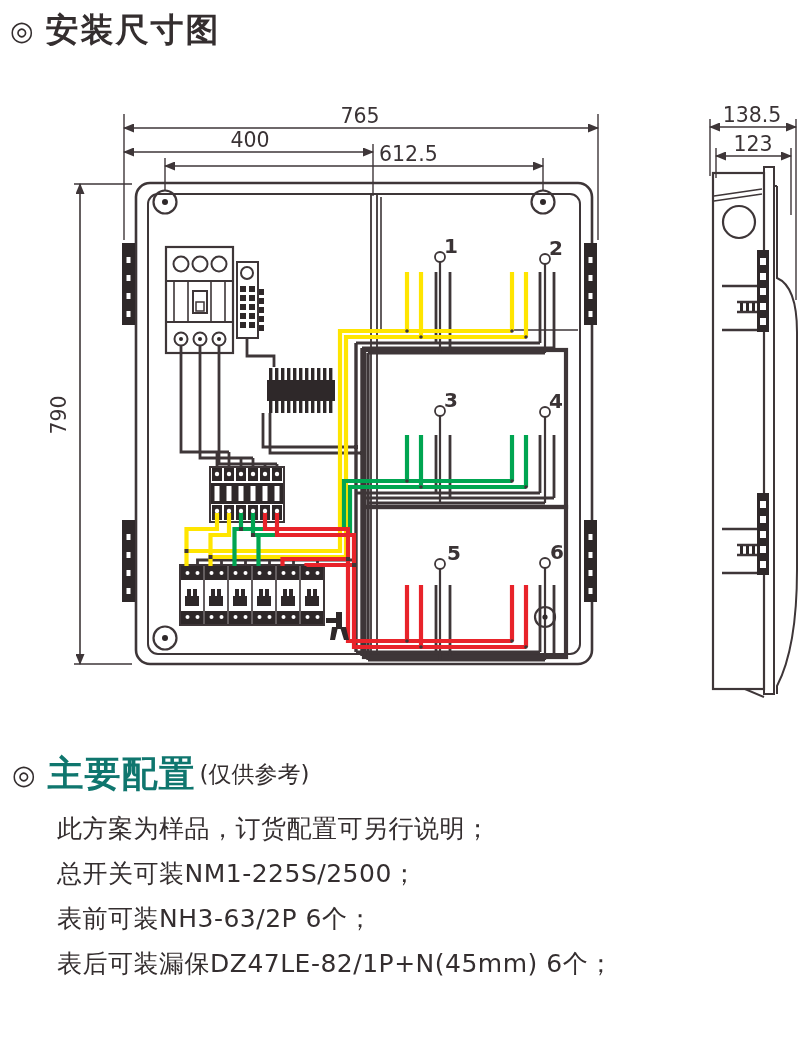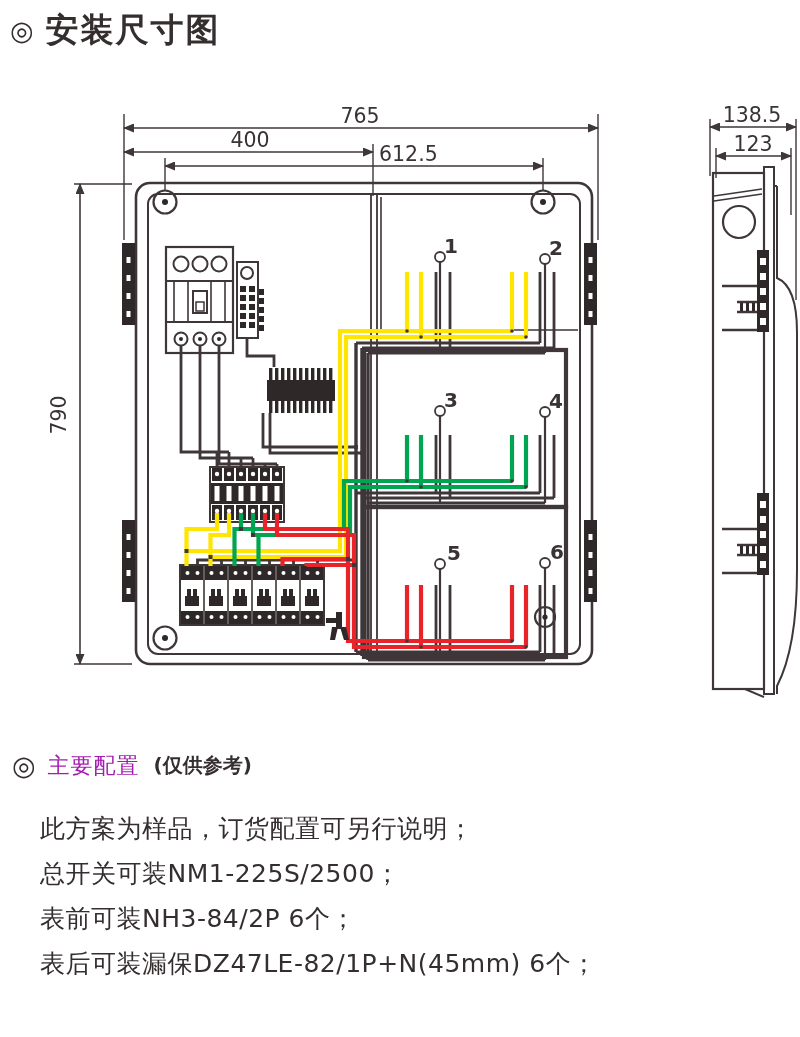--- a/index.html
+++ b/index.html
@@ -1,23 +1,23 @@
 <!DOCTYPE html>
 <html style="--phase-yellow: #ffe500; --phase-green: #00a551; --phase-red: #e8232a; --line: #3e3638;"><head>
 <meta charset="utf-8">
 <style>
   html,body{margin:0;padding:0;background:#fff;}
   .page{position:relative;width:800px;height:1037px;background:#fff;overflow:hidden;
         font-family:"DejaVu Sans","Liberation Sans",sans-serif;color:#342e2f;}
   .heading{position:absolute;display:flex;align-items:center;white-space:nowrap;}
   .bullet{font-size:27px;font-weight:bold;margin-right:12px;color:#342e2f;}
   .h1{font-size:33px;font-weight:bold;letter-spacing:2px;color:#342e2f;}
-  .h2{font-size:22px;font-weight:normal;letter-spacing:1px;color:#a21caf;}
-  .h2note{font-size:20px;font-weight:bold;margin-left:14px;color:#342e2f;}
-  .cfg{position:absolute;left:40px;top:806px;width:720px;}
+  .h2{font-size:36px;font-weight:bold;letter-spacing:1px;color:#0f766e;}
+  .h2note{font-size:23px;font-weight:normal;margin-left:4px;color:#342e2f;}
+  .cfg{position:absolute;left:57px;top:806px;width:720px;}
   .cfg-line{font-size:25px;line-height:45px;font-weight:500;color:#342e2f;letter-spacing:0.5px;}
   svg{position:absolute;left:0;top:0;}
   svg text{font-family:"DejaVu Sans","Liberation Sans",sans-serif;}
   .dim{font-size:20.5px;font-weight:500;fill:#3a3335;}
   .mnum{font-size:20px;font-weight:600;fill:#3a3335;}
   .ln{stroke:#3e3638;fill:none;}
   .blk{fill:#2e2829;stroke:none;}
   .wY{stroke:var(--phase-yellow,#ffe500);}
   .wG{stroke:var(--phase-green,#00a551);}
   .wR{stroke:var(--phase-red,#e8232a);}
@@ -472,17 +472,17 @@
   </svg>
 
   <div class="heading" style="left:12px;top:750px;">
     <span class="bullet">◎</span>
     <span class="h2">主要配置</span>
     <span class="h2note">(仅供参考)</span>
   </div>
   <div class="cfg">
     <div class="cfg-line">此方案为样品，订货配置可另行说明；</div>
     <div class="cfg-line">总开关可装NM1-225S/2500；</div>
-    <div class="cfg-line">表前可装NH3-84/2P  6个；</div>
+    <div class="cfg-line">表前可装NH3-63/2P  6个；</div>
     <div class="cfg-line">表后可装漏保DZ47LE-82/1P+N(45mm) 6个；</div>
   </div>
 
 </div>
 
 </body></html>

